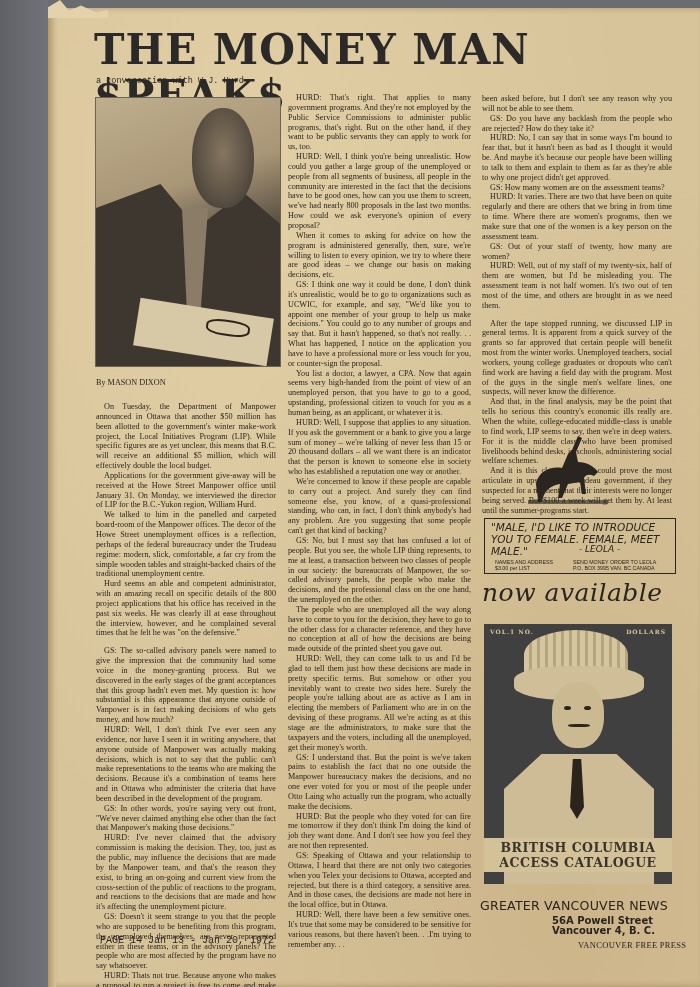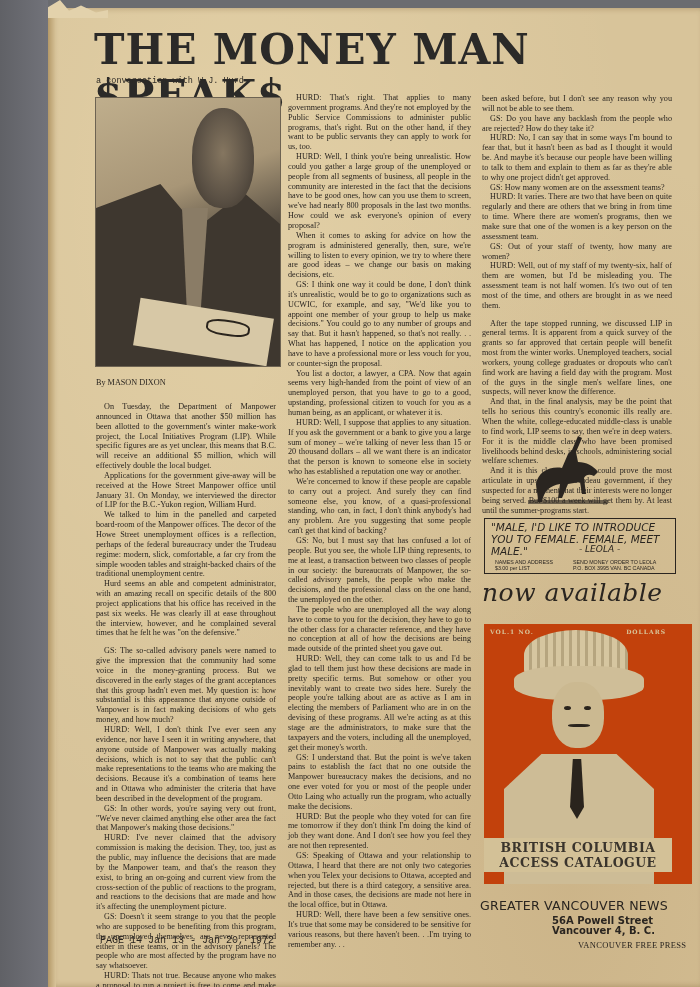--- a/index.html
+++ b/index.html
@@ -28,21 +28,21 @@
   .byline { position:absolute; left:96px; top:378px; font-size:8.2px; color:#2a2520; font-family:"Liberation Serif", serif; }
   .footer-left { position:absolute; left:100px; top:935px; font-family:"Liberation Mono", monospace; font-size:10px; color:#2a2520; }
   .footer-right { position:absolute; left:578px; top:940px; font-family:"Liberation Serif", serif; font-size:8.5px; color:#2a2520; letter-spacing:0.3px; }
   .horse { position:absolute; left:528px; top:432px; width:80px; height:80px; }
   .ad-box { position:absolute; left:484px; top:518px; width:190px; height:54px; border:1.5px solid #2a2520; }
   .ad-quote { position:absolute; left:6px; top:2px; width:180px; font-family:"DejaVu Sans", sans-serif; font-size:10.5px; line-height:12px; color:#2a2520; font-style:italic; }
   .ad-sign { position:absolute; left:94px; top:25px; font-family:"DejaVu Sans", sans-serif; font-size:9px; font-style:italic; color:#2a2520; }
   .ad-left { position:absolute; left:10px; top:40px; font-family:"Liberation Sans", sans-serif; font-size:5.3px; line-height:6px; color:#2a2520; }
   .ad-right { position:absolute; left:88px; top:40px; font-family:"Liberation Sans", sans-serif; font-size:5.3px; line-height:6px; color:#2a2520; }
   .now-avail { position:absolute; left:482px; top:578px; font-family:"DejaVu Serif", serif; font-style:italic; font-size:25px; color:#2a2520; letter-spacing:0.5px;text-align:right; }
-  .catalogue { position:absolute; left:484px; top:624px; width:208px; height:260px; background:#c2410c; overflow:hidden; }
+  .catalogue { position:absolute; left:484px; top:624px; width:188px; height:260px; background:#404040; overflow:hidden; }
   .cat-top { position:absolute; left:6px; top:4px; width:176px; font-family:"DejaVu Serif", serif; font-weight:bold; font-size:6px; color:#d8c49a; letter-spacing:1px; display:flex; justify-content:space-between; }
   .cat-hat { position:absolute; left:40px; top:6px; width:104px; height:50px; background:repeating-linear-gradient(90deg,#d6c6a0 0 5px,#b6a57f 5px 8px); border-radius:50% 50% 20% 20%; }
   .cat-brim { position:absolute; left:30px; top:42px; width:130px; height:34px; background:#cfbe98; border-radius:40%; }
   .cat-face { position:absolute; left:68px; top:58px; width:52px; height:66px; background:#cbb991; border-radius:45%; }
   .cat-eye1, .cat-eye2 { position:absolute; top:82px; width:7px; height:4px; background:#2a241d; border-radius:50%; }
   .cat-eye1 { left:80px; } .cat-eye2 { left:100px; }
   .cat-mous { position:absolute; left:84px; top:100px; width:22px; height:3px; background:#2a241d; border-radius:40%; }
   .cat-coat { position:absolute; left:20px; top:130px; width:150px; height:140px; background:#cdbc96; clip-path:polygon(25% 0,75% 0,100% 25%,100% 100%,0 100%,0 25%); }
   .cat-tie { position:absolute; left:86px; top:135px; width:14px; height:60px; background:#2a241d; clip-path:polygon(20% 0,80% 0,100% 80%,50% 100%,0 80%); }
   .cat-title { position:absolute; left:0; top:214px; width:188px; text-align:center; font-family:"DejaVu Serif", serif; font-weight:bold; font-size:12.5px; line-height:15px; color:#3a342c; letter-spacing:0.5px; background:#d3c197; padding:2px 0; }
@@ -69,21 +69,21 @@
 
 <div class="byline">By MASON DIXON</div>
 
 <div class="col col1">
   <p>On Tuesday, the Department of Manpower announced in Ottawa that another $50 million has been allotted to the government's winter make-work project, the Local Initiatives Program (LIP). While specific figures are as yet unclear, this means that B.C. will receive an additional $5 million, which will effectively double the local budget.</p>
   <p>Applications for the government give-away will be received at the Howe Street Manpower office until January 31. On Monday, we interviewed the director of LIP for the B.C.-Yukon region, William Hurd.</p>
   <p>We talked to him in the panelled and carpeted board-room of the Manpower offices. The decor of the Howe Street unemployment offices is a reflection, perhaps of the federal bureaucracy under the Trudeau regime: modern, slick, comfortable, a far cry from the simple wooden tables and straight-backed chairs of the traditional unemployment centre.</p>
   <p>Hurd seems an able and competent administrator, with an amazing recall on specific details of the 800 project applications that his office has received in the past six weeks. He was clearly ill at ease throughout the interview, however, and he complained several times that he felt he was "on the defensive."</p>
   <p class="gap">GS: The so-called advisory panels were named to give the impression that the community had some voice in the money-granting process. But we discovered in the early stages of the grant acceptances that this group hadn't even met. My question is: how substantial is this appearance that anyone outside of Vanpower is in fact making decisions of who gets money, and how much?</p>
   <p>HURD: Well, I don't think I've ever seen any evidence, nor have I seen it in writing anywhere, that anyone outside of Manpower was actually making decisions, which is not to say that the public can't make representations to the teams who are making the decisions. Because it's a combination of teams here and in Ottawa who administer the criteria that have been described in the development of the program.</p>
-  <p>GS: In other words, you're saying very out front, "We've never claimed anything else other area the fact that Manpower's making those decisions."</p>
+  <p>GS: In other words, you're saying very out front, "We've never claimed anything else other than the fact that Manpower's making those decisions."</p>
   <p>HURD: I've never claimed that the advisory commission is making the decision. They, too, just as the public, may influence the decisions that are made by the Manpower team, and that's the reason they exist, to bring an on-going and current view from the cross-section of the public of reactions to the program, and reactions to the decisions that are made and how it's affecting the unemployment picture.</p>
   <p>GS: Doesn't it seem strange to you that the people who are supposed to be benefiting from this program, the unemployed themselves, are never represented either in these teams, or in the advisory panels? The people who are most affected by the program have no say whatsoever.</p>
   <p>HURD: Thats not true. Because anyone who makes a proposal to run a project is free to come and make representations to our team regarding the proposal, to advocate it, to present all the evidence they care to that it's a good program to create jobs and to better the community.</p>
 
 </div>
 
 <div class="col col2">
   <p>HURD: That's right. That applies to many government programs. And they're not employed by the Public Service Commissions to administer public programs, that's right. But on the other hand, if they want to be public servants they can apply to work for us, too.</p>
   <p>HURD: Well, I think you're being unrealistic. How could you gather a large group of the unemployed or people from all segments of business, all people in the community are interested in the fact that the decisions have to be good ones, how can you use them to screen, we've had nearly 800 proposals in the last two months. How could we ask everyone's opinion of every proposal?</p>
   <p>When it comes to asking for advice on how the program is administered generally, then, sure, we're willing to listen to every opinion, we try to where there are good ideas – we change our basis on making decisions, etc.</p>

